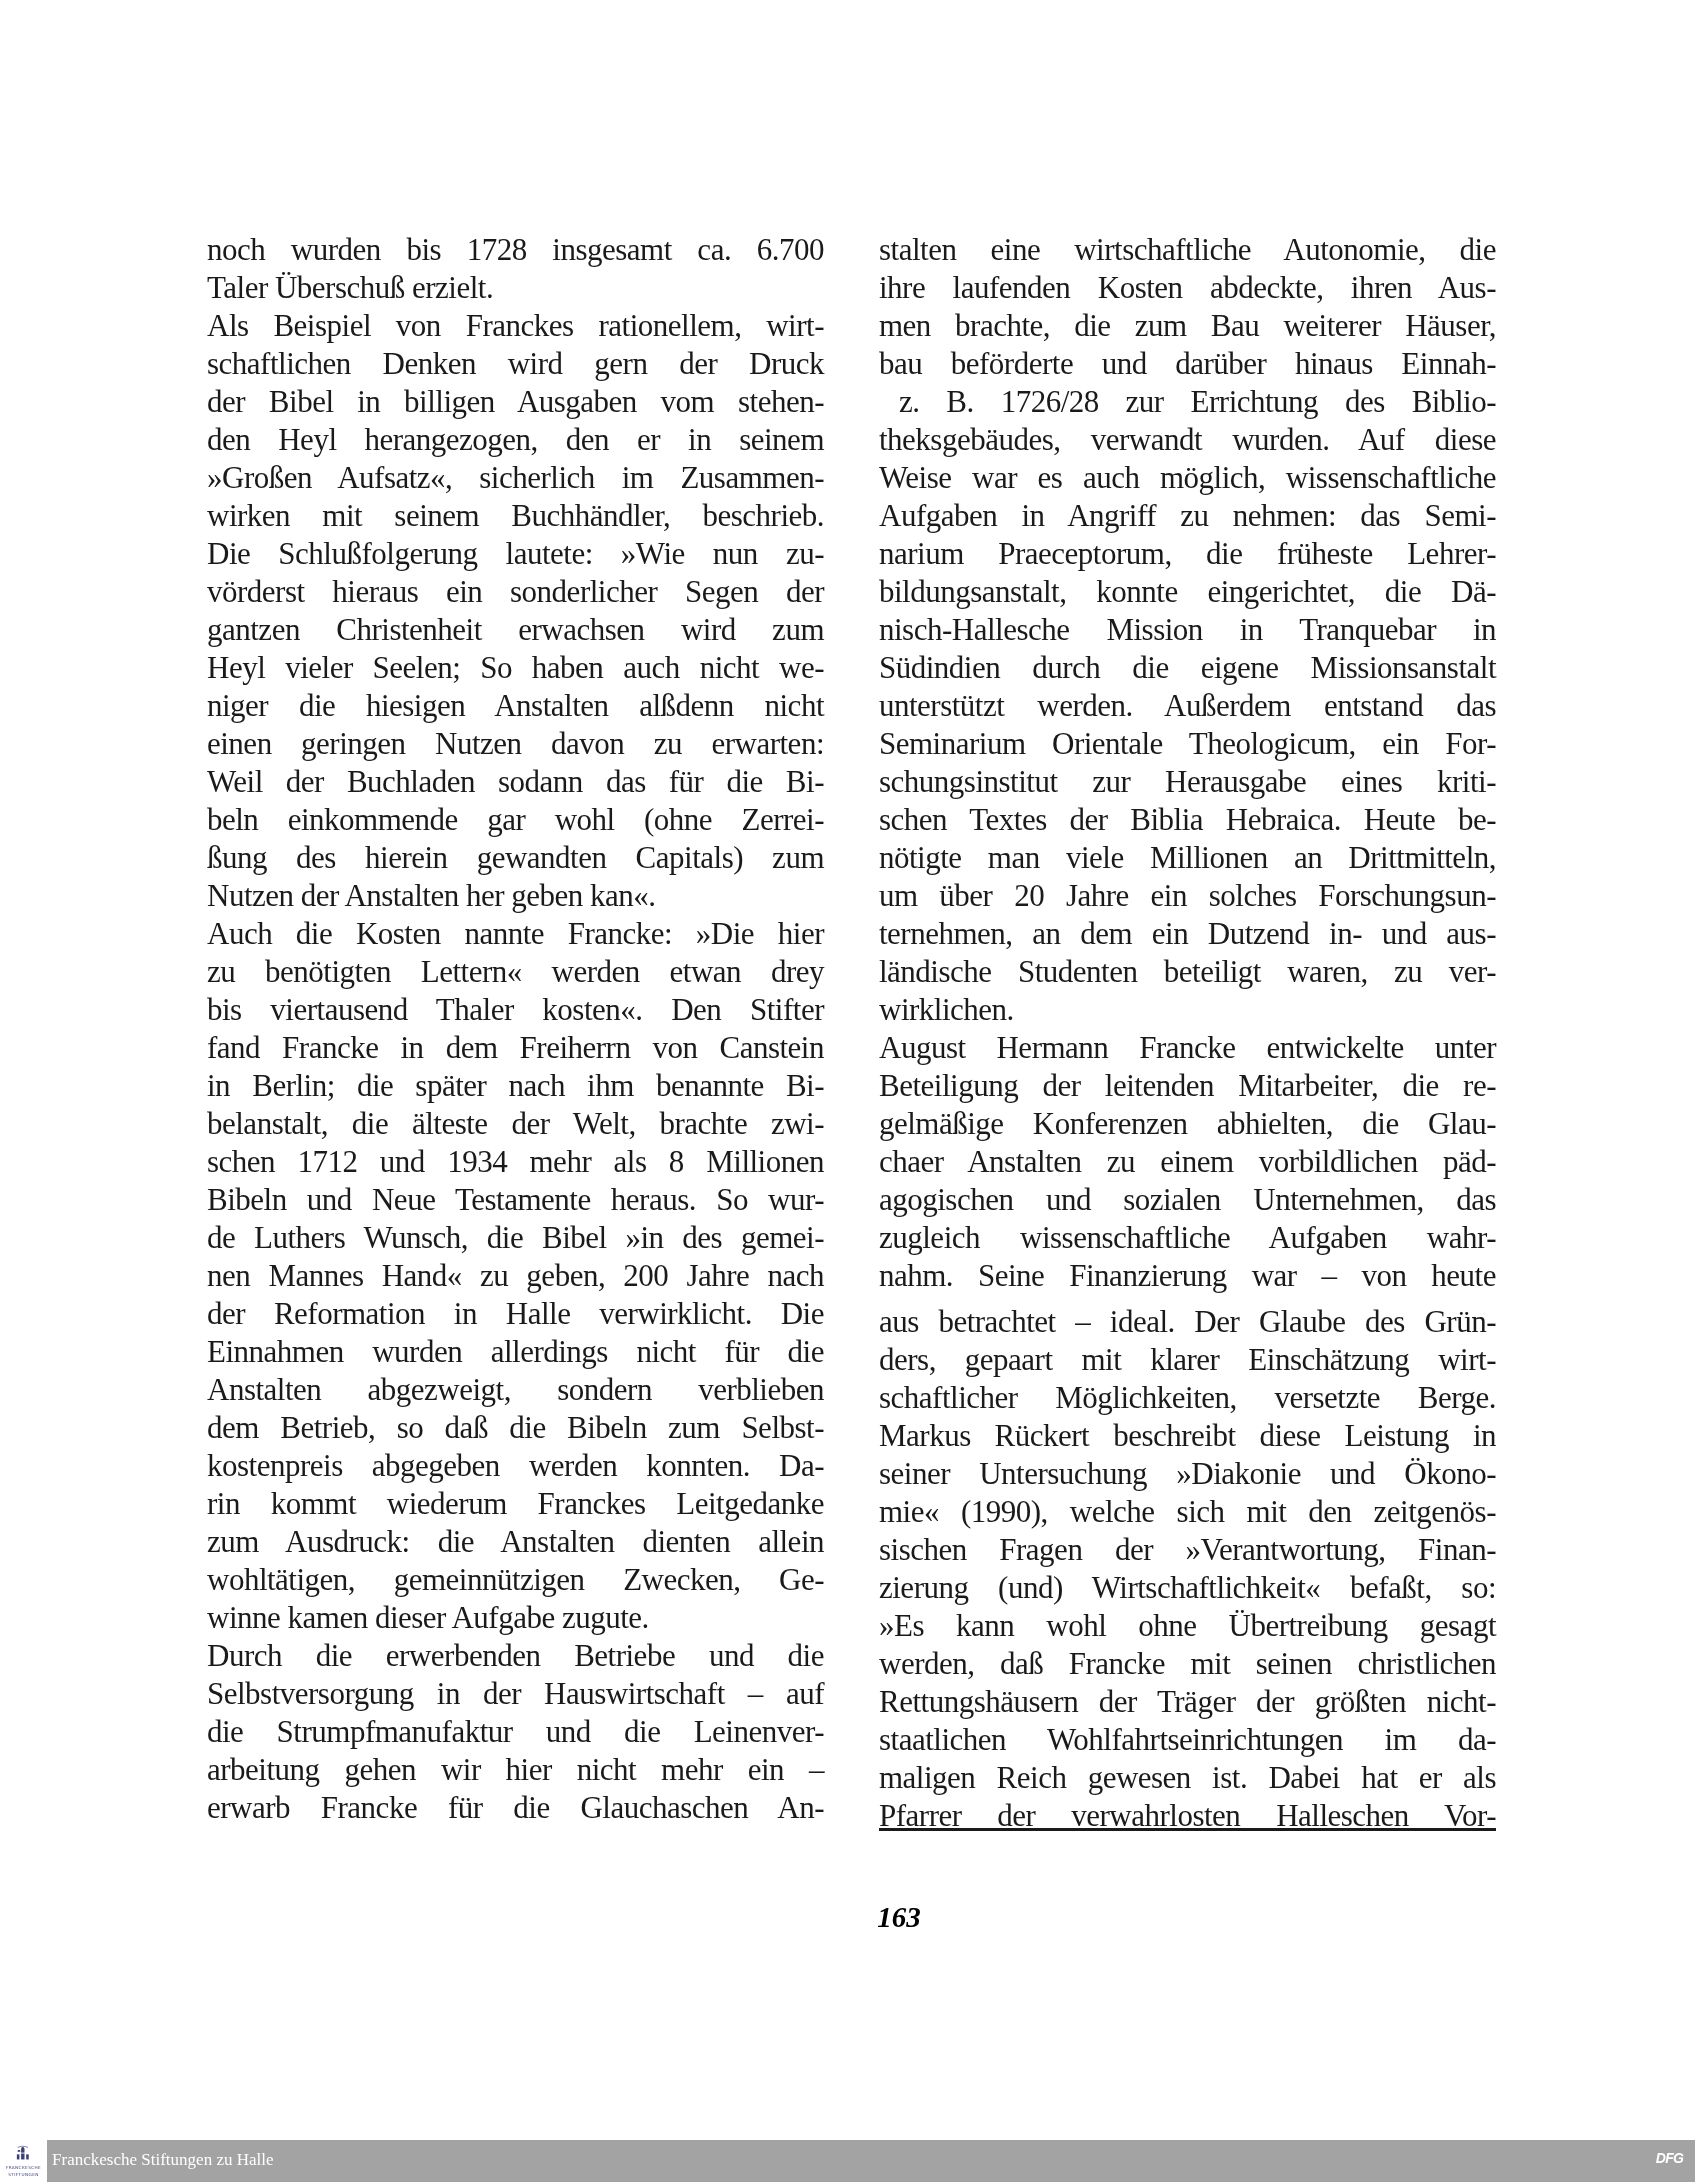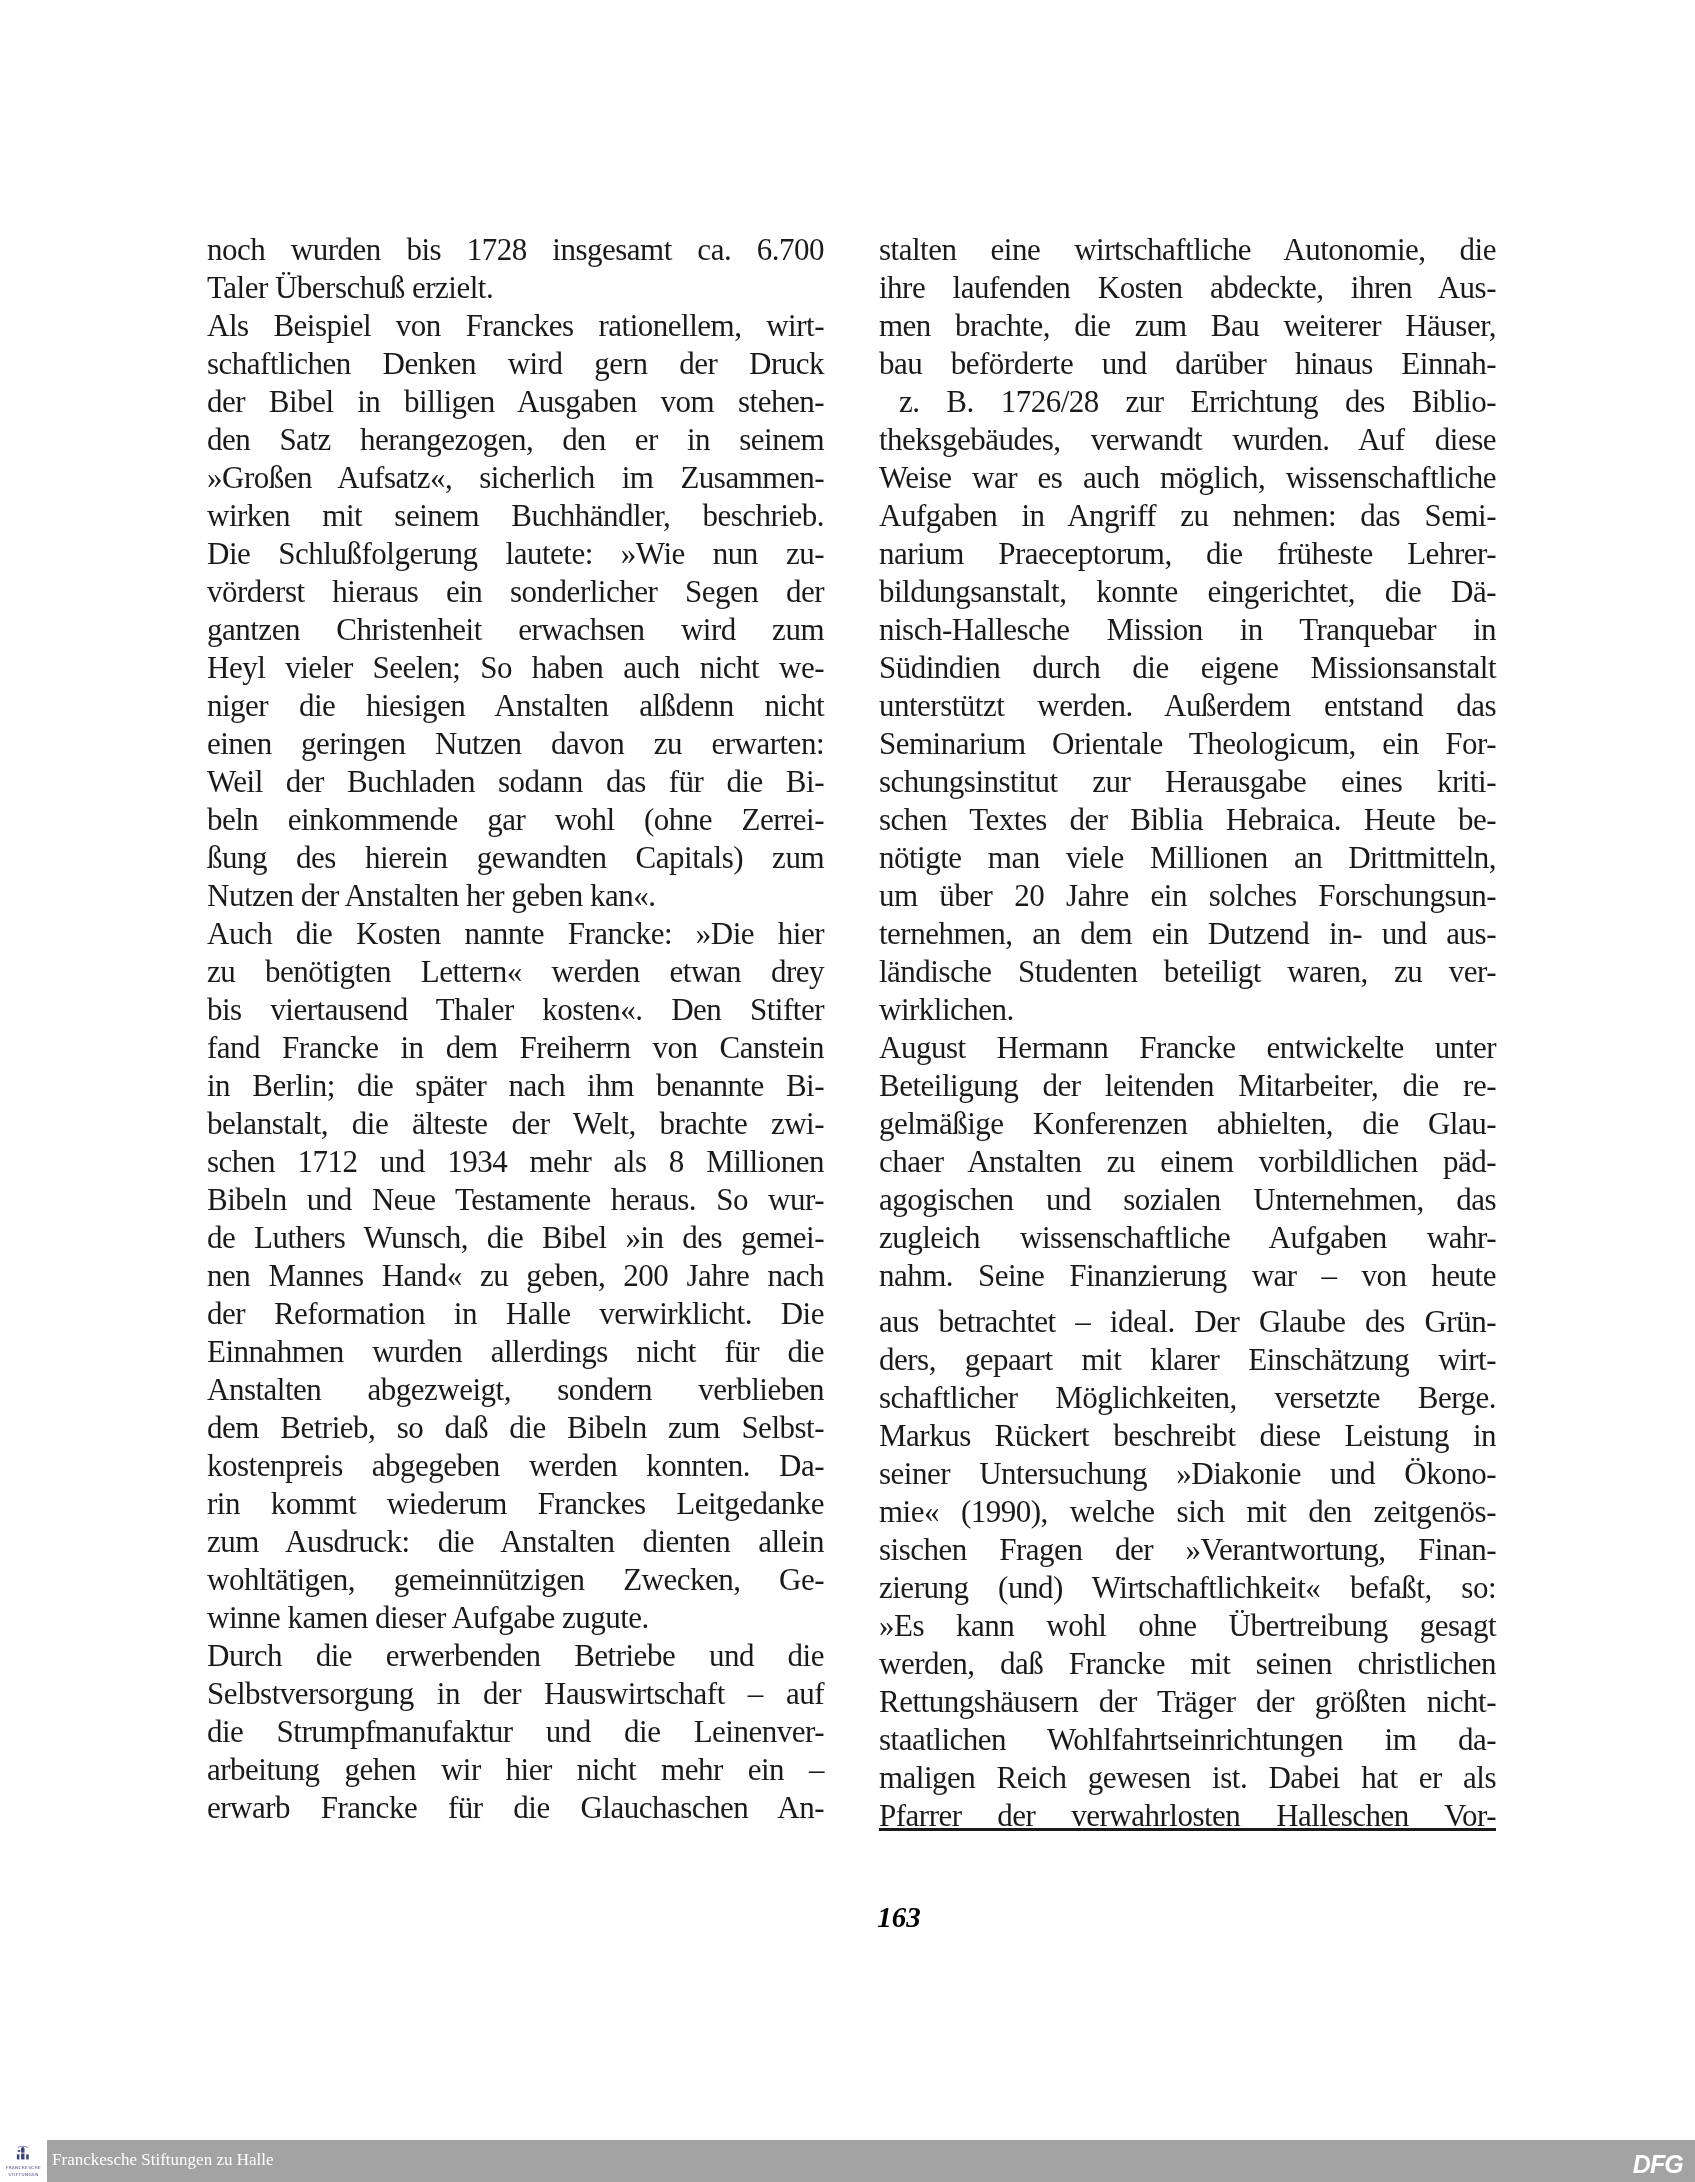--- a/index.html
+++ b/index.html
@@ -31,21 +31,21 @@
     position: absolute; left: 47px; top: 2140px; width: 1648px; height: 42px;
     background: #a3a3a3;
   }
   .footer-text {
     position: absolute; left: 5.1px; top: 10.2px;
     font-family: "Liberation Serif", serif; font-size: 17px; color: #ffffff;
   }
   .dfg-logo {
     position: absolute; right: 12px; top: 10.2px;
     font-family: "Liberation Sans", sans-serif; font-weight: bold; font-style: italic;
-    font-size: 25px; color: #ffffff; letter-spacing: -0.8px;
+    font-size: 14px; color: #ffffff; letter-spacing: -0.8px;
   }
   .foundation-logo {
     position: absolute; left: 0; top: 2140px; width: 47px; height: 42px; background: #fff;
   }
   .logo-figure {
     position: absolute; left: 16px; top: 5.1px; width: 13.6px; height: 15.3px;
   }
   .logo-text {
     position: absolute; left: 0; width: 47px; text-align: center;
     font-family: "DejaVu Sans", sans-serif; font-size: 4.2px; color: #3b3f7a;
@@ -56,21 +56,21 @@
 </style>
 </head>
 <body>
 
 <div class="column col-left" id="col-left">
     <span class="line" style="display: block;">noch wurden bis 1728 insgesamt ca. 6.700</span>
     <span class="line last" style="display: block;">Taler Überschuß erzielt.</span>
     <span class="line" style="display: block;">Als Beispiel von Franckes rationellem, wirt-</span>
     <span class="line" style="display: block;">schaftlichen Denken wird gern der Druck</span>
     <span class="line" style="display: block;">der Bibel in billigen Ausgaben vom stehen-</span>
-    <span class="line" style="display: block;">den Satz herangezogen, den er in seinem</span>
+    <span class="line" style="display: block;">den Heyl herangezogen, den er in seinem</span>
     <span class="line" style="display: block;">»Großen Aufsatz«, sicherlich im Zusammen-</span>
     <span class="line" style="display: block;">wirken mit seinem Buchhändler, beschrieb.</span>
     <span class="line" style="display: block;">Die Schlußfolgerung lautete: »Wie nun zu-</span>
     <span class="line" style="display: block;">vörderst hieraus ein sonderlicher Segen der</span>
     <span class="line" style="display: block;">gantzen Christenheit erwachsen wird zum</span>
     <span class="line" style="display: block;">Heyl vieler Seelen; So haben auch nicht we-</span>
     <span class="line" style="display: block;">niger die hiesigen Anstalten alßdenn nicht</span>
     <span class="line" style="display: block;">einen geringen Nutzen davon zu erwarten:</span>
     <span class="line" style="display: block;">Weil der Buchladen sodann das für die Bi-</span>
     <span class="line" style="display: block;">beln einkommende gar wohl (ohne Zerrei-</span>

